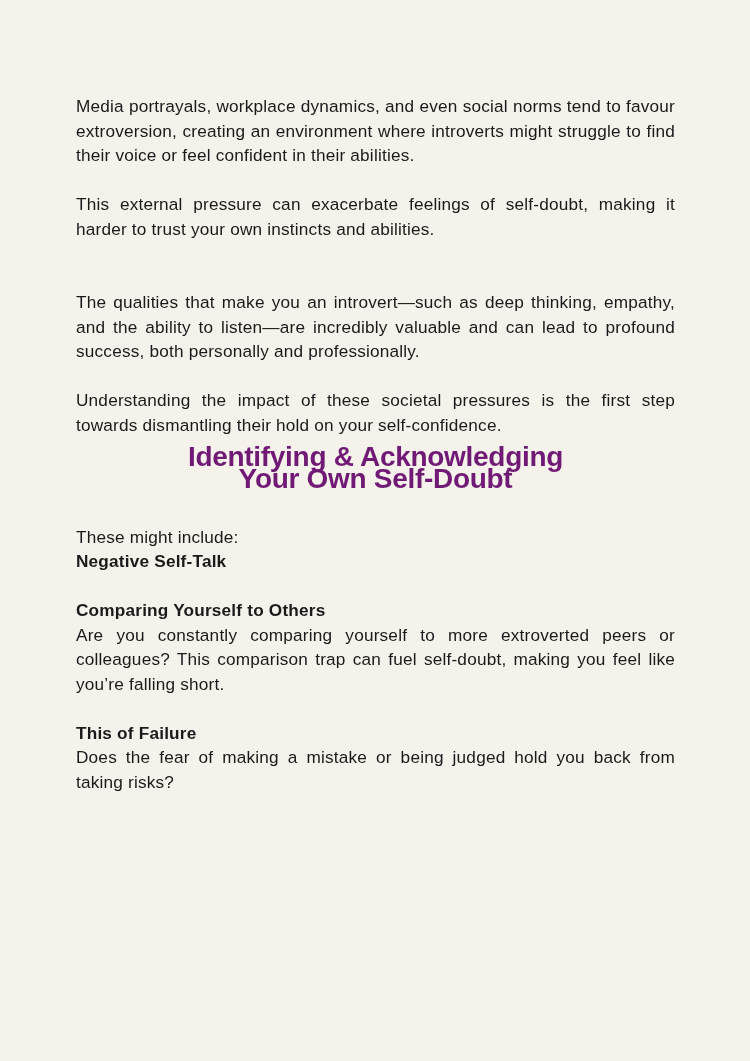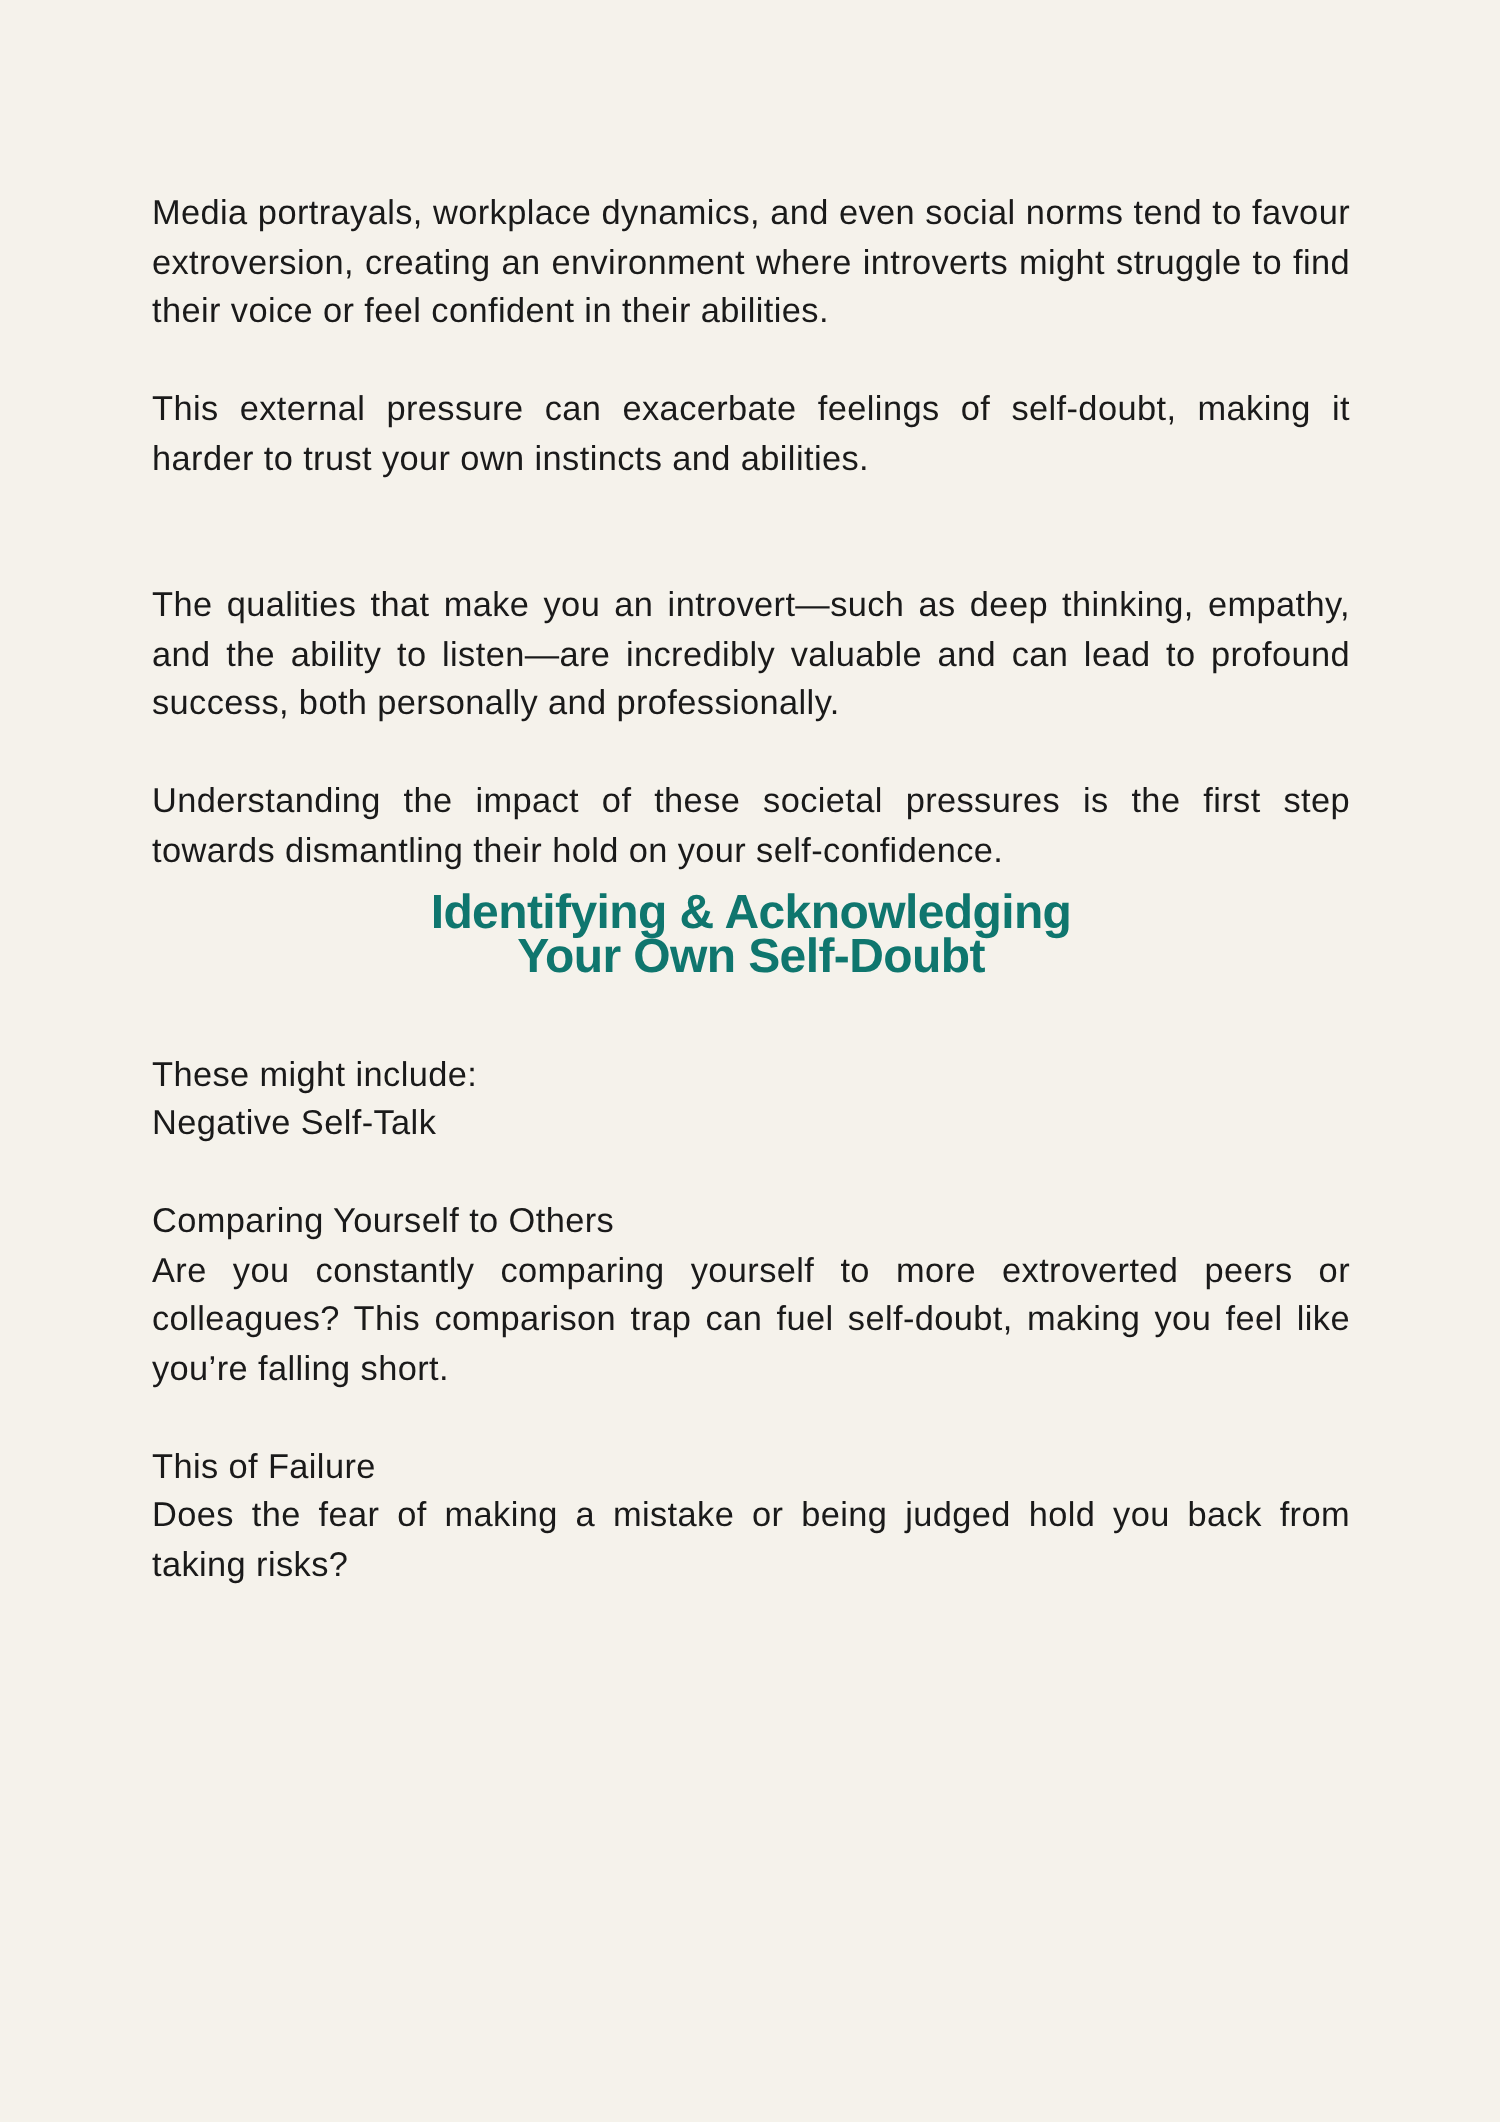--- a/index.html
+++ b/index.html
@@ -11,23 +11,23 @@
   .page { position: relative; width: 750px; height: 1061px; }
   .content { position: absolute; left: 76px; width: 599px; top: 60px; margin-top: 34px; }
   p {
     margin: 0; font-size: 17.2px; line-height: 24.5px; text-align: justify;
     text-align-last: left; letter-spacing: 0.2px;
   }
   .gap { height: 24.5px; }
   h2 {
     margin: 9px 0 10px 0; text-align: center;
     font-family: "Liberation Sans", sans-serif; font-weight: bold;
-    font-size: 24px; line-height: 22px; letter-spacing: -0.3px; color: #0f766e;
+    font-size: 28px; line-height: 22px; letter-spacing: -0.3px; color: #701a75;
   }
-  .sub { font-weight: normal; }
+  .sub { font-weight: bold; }
 </style>
 </head>
 <body>
 
 <div class="page">
   <div class="content">
     <p>Media portrayals, workplace dynamics, and even social norms tend to favour extroversion, creating an environment where introverts might struggle to find their voice or feel confident in their abilities.</p>
     <div class="gap"></div>
     <p>This external pressure can exacerbate feelings of self-doubt, making it harder to trust your own instincts and abilities.</p>
     <div class="gap"></div>

